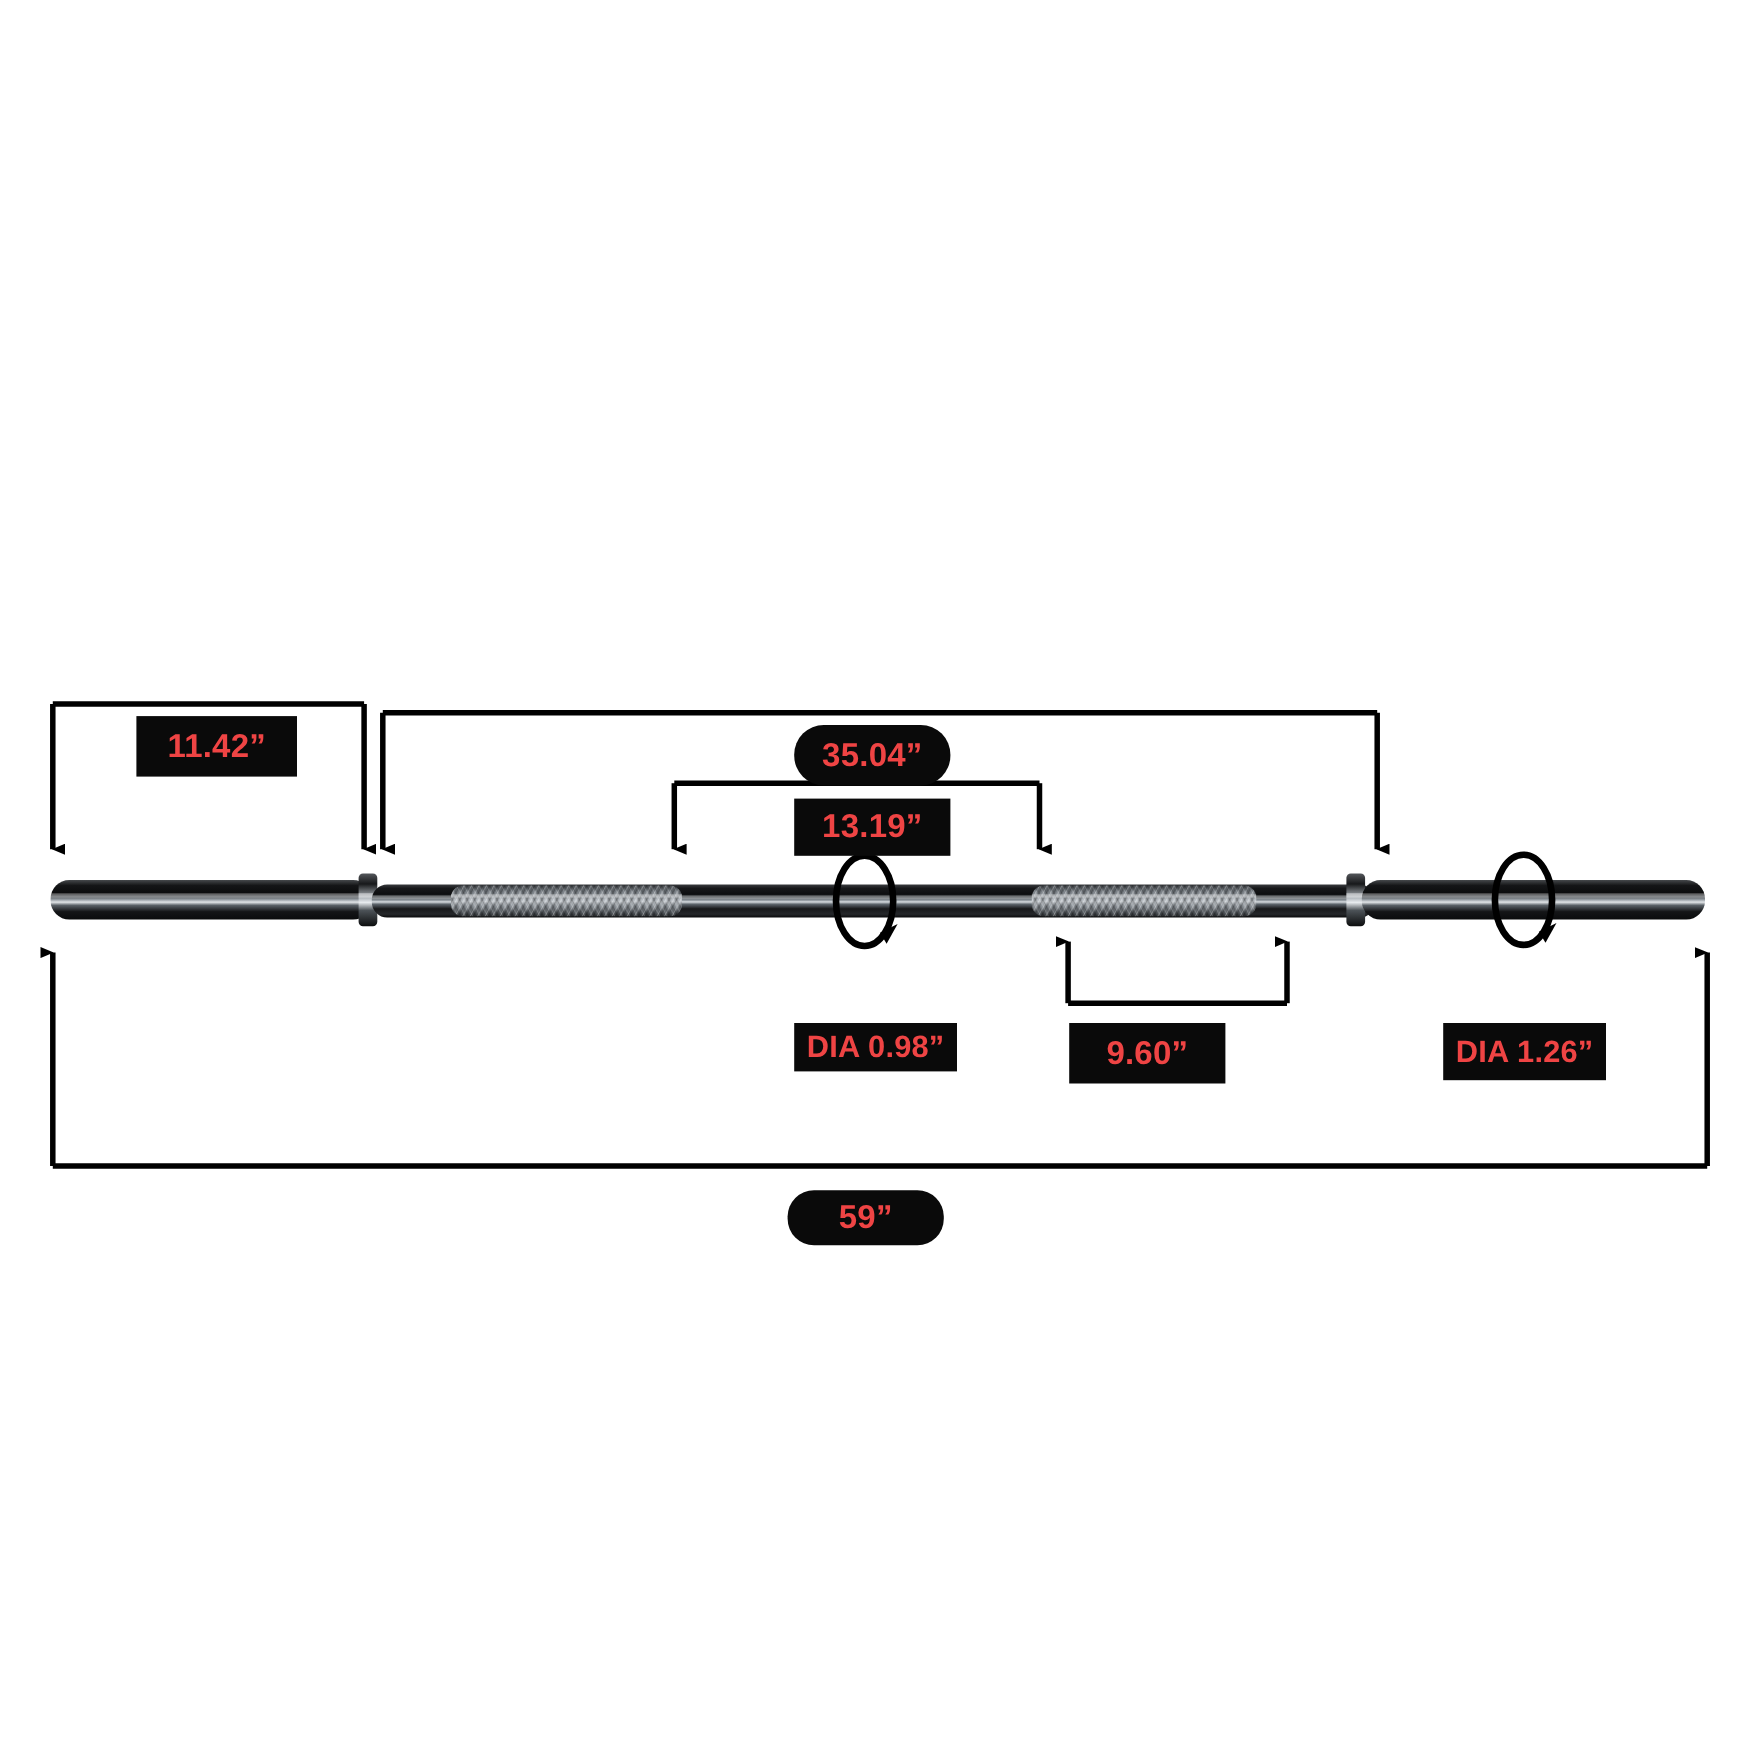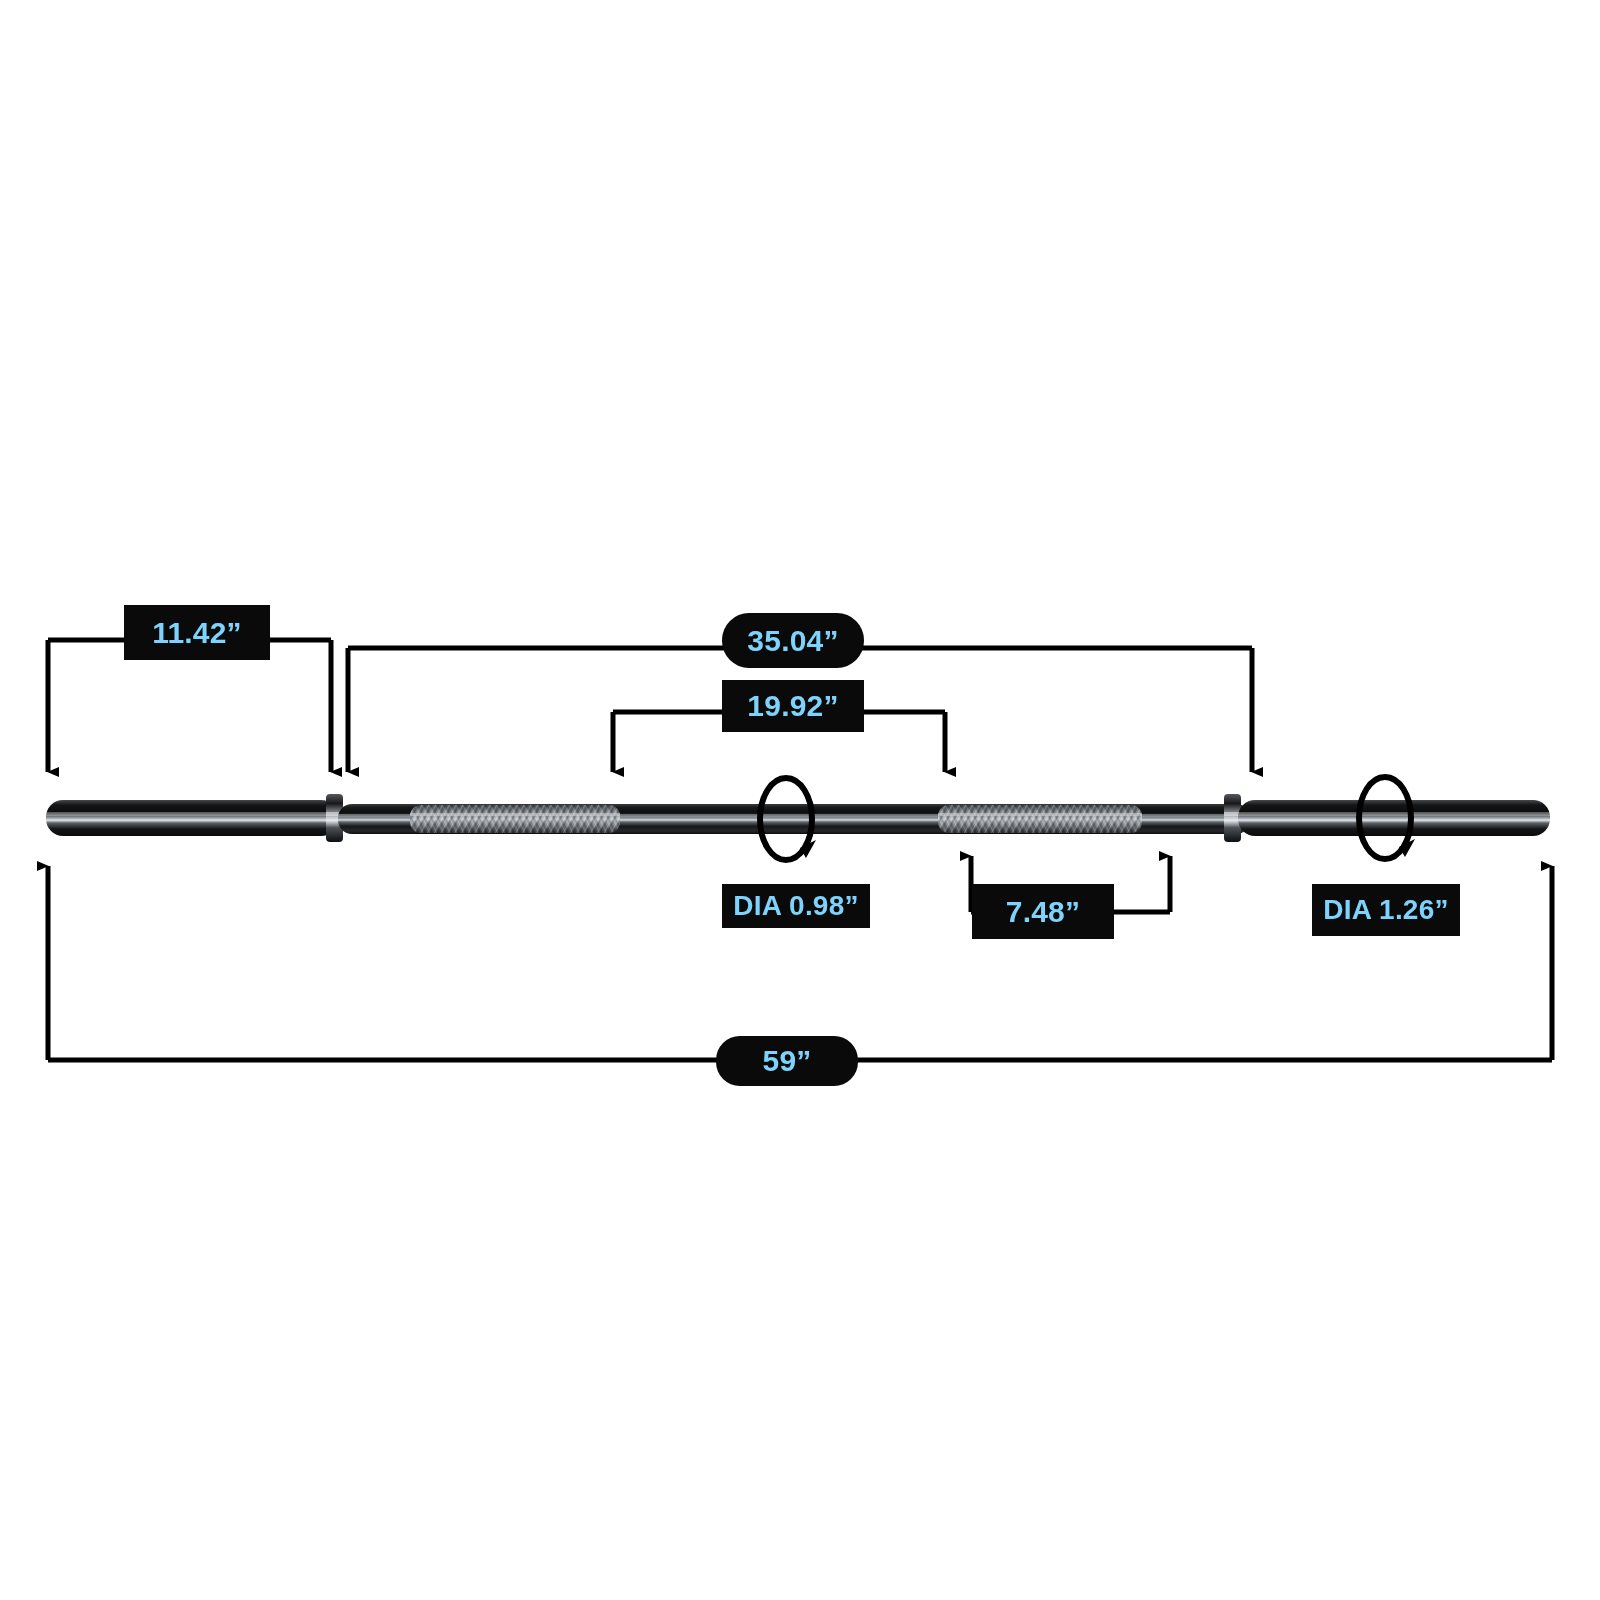--- a/index.html
+++ b/index.html
@@ -24,30 +24,31 @@
     position: absolute;
     top: 0;
     left: 0;
     width: 1600px;
     height: 1600px;
     display: block;
   }
   .dim-label {
     position: absolute;
     background: #0a0a0a;
-    color: #7dd3fc;
+    color: #ef4444;
     font-family: "Liberation Sans", sans-serif;
     font-weight: bold;
     display: flex;
     align-items: center;
     justify-content: center;
     letter-spacing: 0.2px;
     box-sizing: border-box;
     white-space: nowrap;
     user-select: none;
+    margin-top: 46px;
   }
 </style>
 </head>
 <body>
 
 <div id="diagram-root">
 
   <svg id="diagram-svg" viewBox="0 0 1600 1600" xmlns="http://www.w3.org/2000/svg">
     <defs>
 
@@ -191,23 +192,23 @@
     <g>
       <ellipse cx="1385" cy="818" rx="26" ry="41" fill="none" stroke="#000000" stroke-width="6"></ellipse>
       <path d="M1399,847 L1415,839 L1405,857 Z" fill="#000000"></path>
     </g>
   </svg>
 
   <div class="dim-label" style="left:124px; top:605px; width:146px; height:55px; font-size:30px;">11.42”</div>
 
   <div class="dim-label" style="left:722px; top:613px; width:142px; height:55px; font-size:30px;border-radius:27px;">35.04”</div>
 
-  <div class="dim-label" style="left:722px; top:680px; width:142px; height:52px; font-size:30px;">19.92”</div>
+  <div class="dim-label" style="left:722px; top:680px; width:142px; height:52px; font-size:30px;">13.19”</div>
 
   <div class="dim-label" style="left:722px; top:884px; width:148px; height:44px; font-size:28px;">DIA 0.98”</div>
 
-  <div class="dim-label" style="left:972px; top:884px; width:142px; height:55px; font-size:30px;">7.48”</div>
+  <div class="dim-label" style="left:972px; top:884px; width:142px; height:55px; font-size:30px;">9.60”</div>
 
   <div class="dim-label" style="left:1312px; top:884px; width:148px; height:52px; font-size:28px;">DIA 1.26”</div>
 
   <div class="dim-label" style="left:716px; top:1036px; width:142px; height:50px; font-size:30px;border-radius:24px;">59”</div>
 
 </div>
 
 </body></html>

